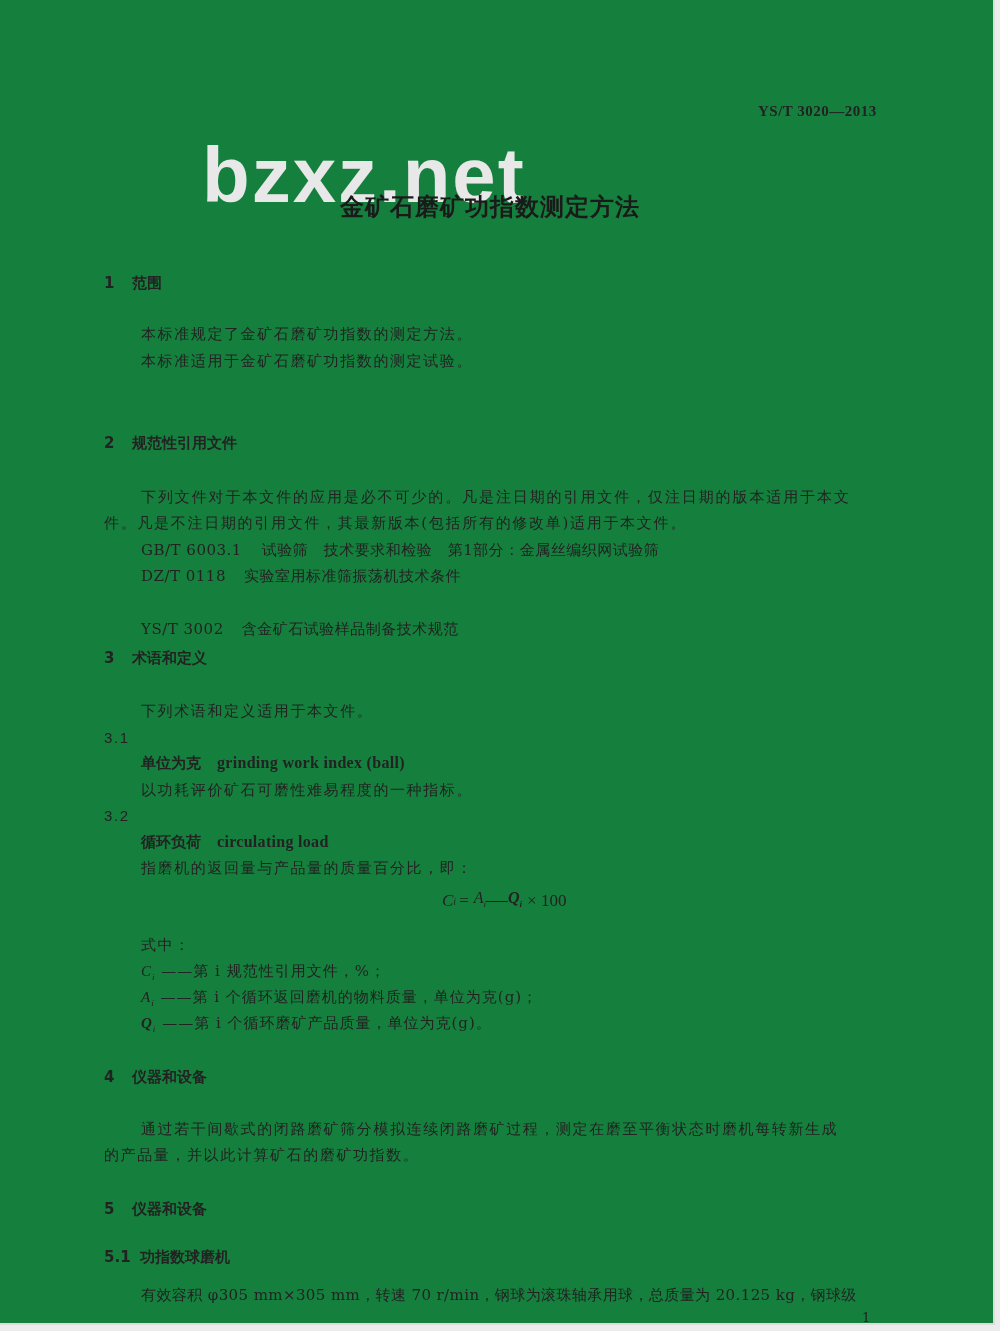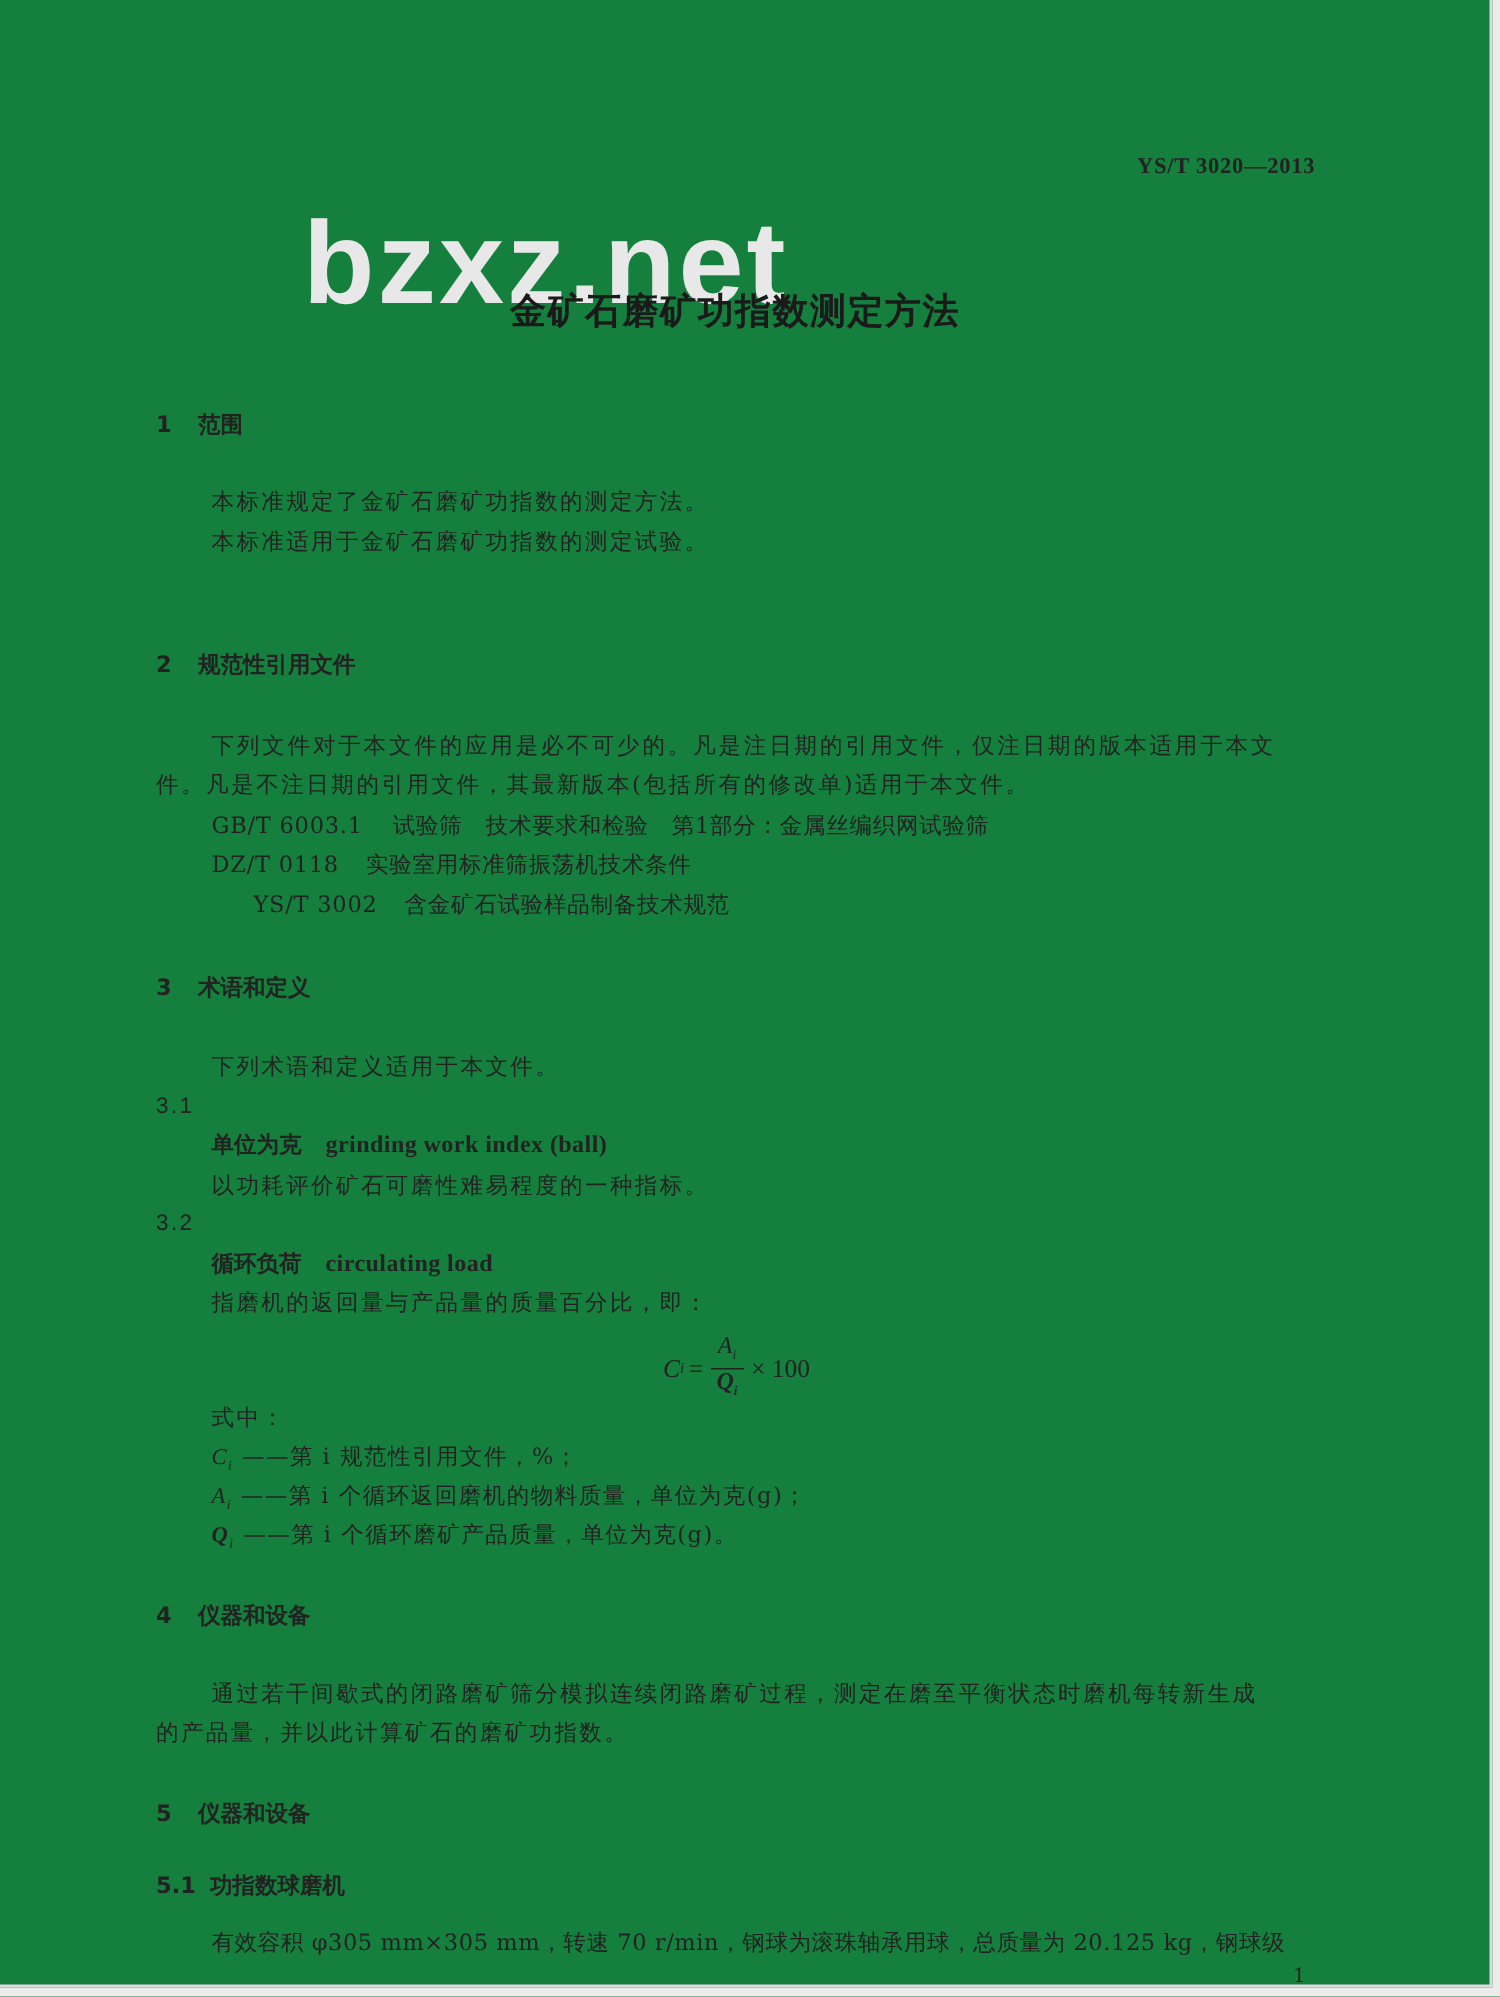--- a/index.html
+++ b/index.html
@@ -14,21 +14,21 @@
   .abs { position:absolute; white-space:nowrap; }
   .std-code { left:758px; top:103px; font-size:15px; font-weight:bold; font-family:"Liberation Serif", serif; letter-spacing:0.5px; }
   .watermark { left:202px; top:130px; font-size:78px; font-weight:bold; font-family:"Liberation Sans", sans-serif; color:#e8e8e8; letter-spacing:2px; }
   .doc-title { left:340px; top:191px; font-size:24px; font-weight:bold; font-family:"DejaVu Sans", sans-serif; letter-spacing:1px; color:#1a1a1a; }
   .h { font-size:15px; font-weight:bold; font-family:"DejaVu Sans", sans-serif; }
   .h .num { display:inline-block; width:28px; }
   .p { font-size:15px; letter-spacing:1.6px; }
   .term { font-size:15px; font-weight:bold; }
   .term .en { font-family:"Liberation Serif", serif; font-size:16px; margin-left:16px; letter-spacing:0.3px; }
   .formula { left:442px; top:889px; font-family:"Liberation Serif", serif; font-size:17px; display:flex; align-items:center; }
-  .frac { display:inline-flex; flex-direction:column; align-items:center; margin:0 5px; }
+  .frac { display:inline-flex; flex-direction:row; align-items:center; margin:0 5px; }
   .frac span { font-style:italic; font-size:16px; line-height:18px; }
   .frac .bar { width:22px; border-top:1px solid #222; height:0; }
   .it { font-style:italic; font-family:"Liberation Serif", serif; }
   .page-num { left:862px; top:1310px; font-size:13px; }
 </style>
 </head>
 <body>
 
 <div class="page">
   <div class="abs std-code">YS/T 3020—2013</div>
@@ -45,21 +45,21 @@
     <span class="num">2</span><span>规范性引用文件</span>
   </div>
   <div class="abs p" style="left:141px;top:488px;letter-spacing:1.9px;">下列文件对于本文件的应用是必不可少的。凡是注日期的引用文件，仅注日期的版本适用于本文</div>
   <div class="abs p" style="left:104px;top:514px;letter-spacing:1.7px;">件。凡是不注日期的引用文件，其最新版本(包括所有的修改单)适用于本文件。</div>
   <div class="abs p" style="left:141px;top:541px;letter-spacing:0.5px;">
     <span>GB/T 6003.1</span><span style="margin-left:20px;">试验筛　技术要求和检验　第1部分：金属丝编织网试验筛</span>
   </div>
   <div class="abs p" style="left:141px;top:567px;letter-spacing:0.5px;">
     <span>DZ/T 0118</span><span style="margin-left:18px;">实验室用标准筛振荡机技术条件</span>
   </div>
-  <div class="abs p" style="left:141px;top:594px;letter-spacing:0.5px;margin-left:28px;">
+  <div class="abs p" style="left:141px;top:620px;letter-spacing:0.5px;">
     <span>YS/T 3002</span><span style="margin-left:18px;">含金矿石试验样品制备技术规范</span>
   </div>
 
   <div class="abs h" style="left:104px;top:649px;">
     <span class="num">3</span><span>术语和定义</span>
   </div>
   <div class="abs p" style="left:141px;top:702px;">下列术语和定义适用于本文件。</div>
   <div class="abs p" style="left:104px;top:729px;font-family:'Liberation Sans',sans-serif;">3.1</div>
   <div class="abs term" style="left:141px;top:754px;">
     <span>单位为克</span><span class="en">grinding work index (ball)</span>

